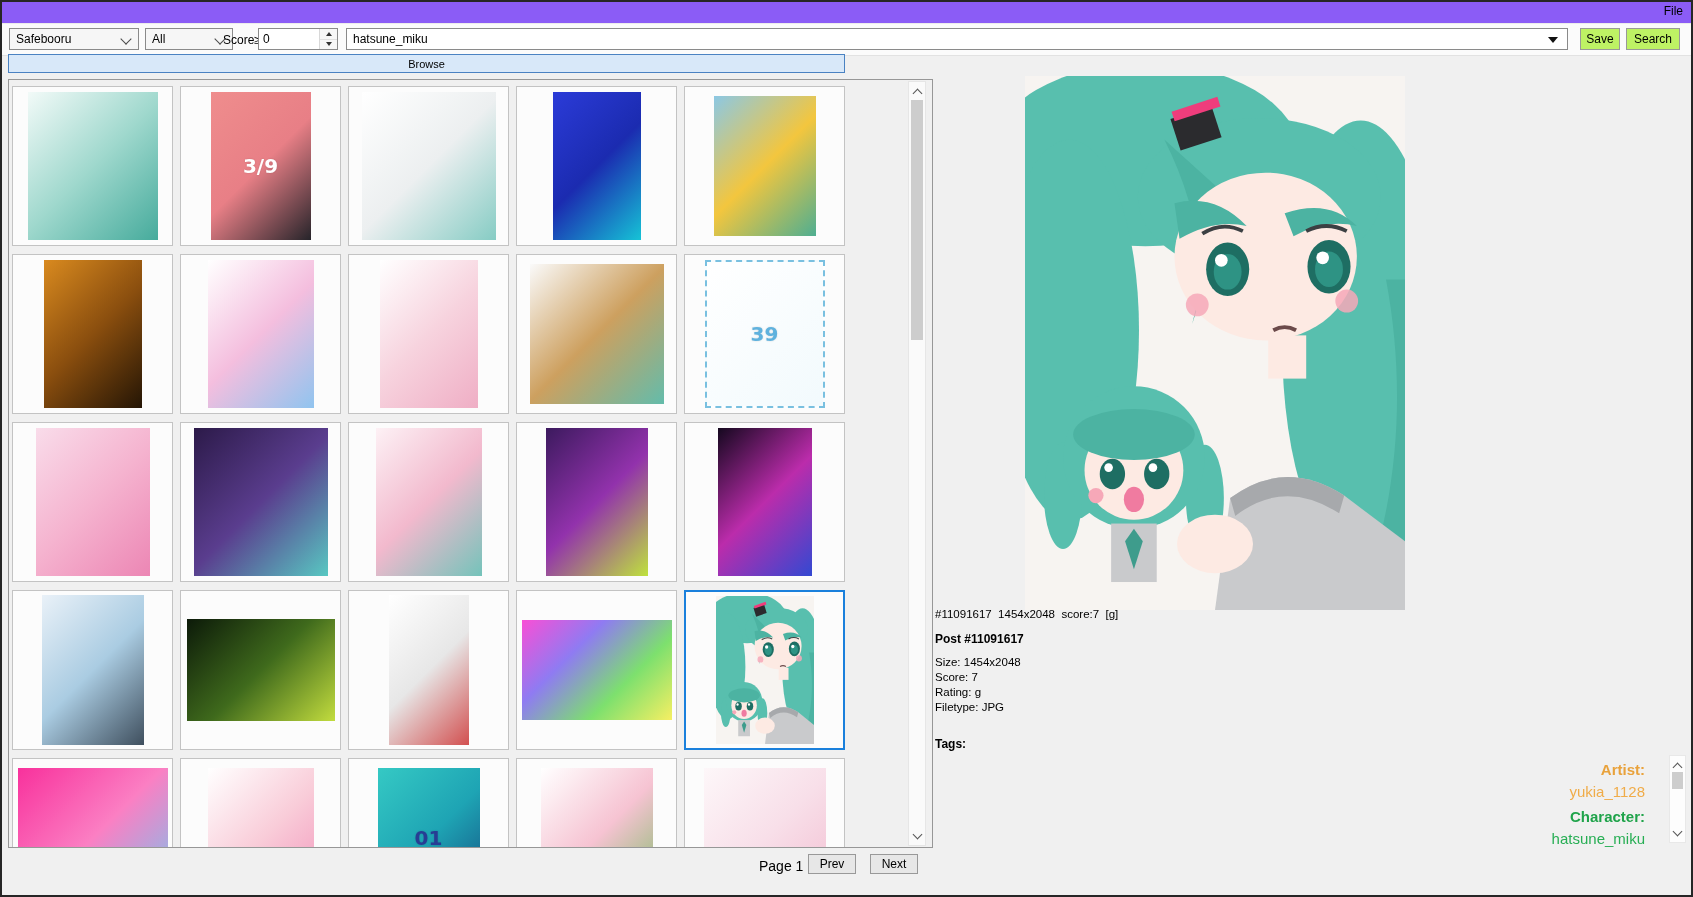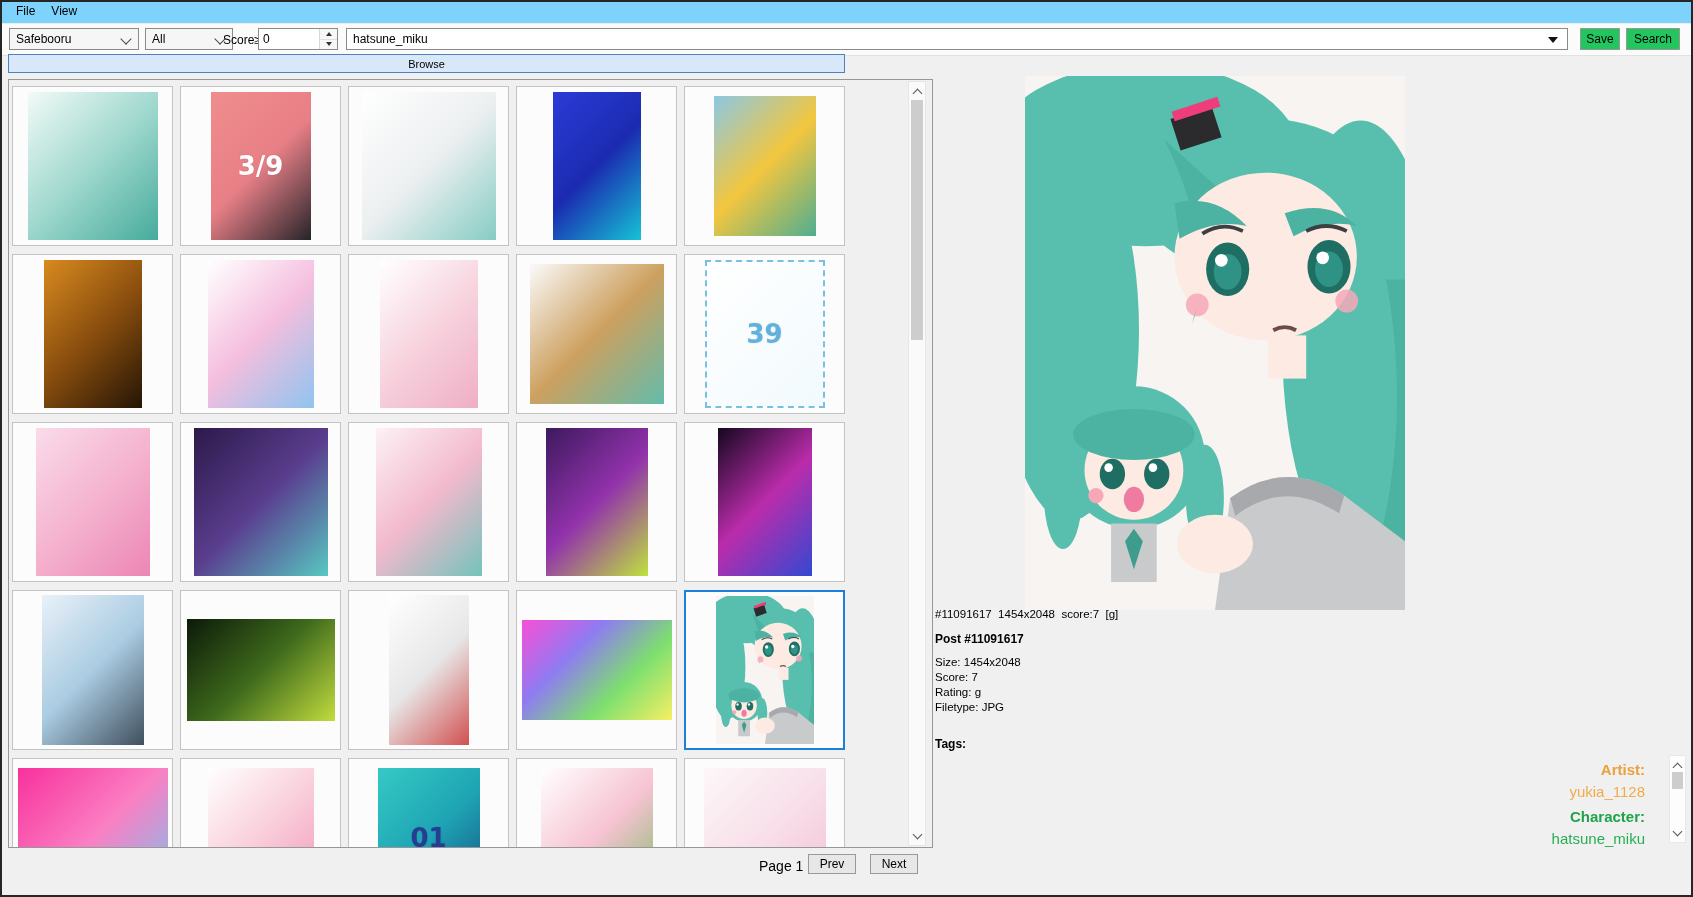--- a/index.html
+++ b/index.html
@@ -2,22 +2,22 @@
 <html><head>
 <meta charset="utf-8">
 <style>
   html,body{margin:0;padding:0;background:#d6d6d6;}
   .window{
     position:relative;width:1693px;height:897px;box-sizing:border-box;
     border:2px solid #262626;background:#f0f0f0;overflow:hidden;
     font-family:"Liberation Sans",sans-serif;color:#000;
   }
   
-  .menubar{position:absolute;left:0;top:0;right:0;height:21px;background:#7dd3fc;
-    display:flex;align-items:flex-start;padding-left:6px;font-size:12px;}
+  .menubar{position:absolute;left:0;top:0;right:0;height:21px;background:#8b5cf6;
+    display:flex;align-items:flex-end;padding-left:6px;font-size:12px;flex-direction:column;}
   .menu-item{padding:2px 8px;cursor:default;}
   
   .toolbar{position:absolute;left:0;top:21px;right:0;height:31px;background:#fbfbfb;
     border-top:1px solid #ececec;border-bottom:1px solid #e2e2e2;font-size:12px;}
   .combo{position:absolute;top:4px;height:22px;box-sizing:border-box;background:#f6f6f6;
     border:1px solid #8a8a8a;display:flex;align-items:center;padding:0 22px 0 6px;}
   .combo-site{left:7px;width:130px;}
   .combo-filter{left:143px;width:88px;}
   .chev{width:7px;height:7px;border-right:1.6px solid #4a4a4a;border-bottom:1.6px solid #4a4a4a;
     transform:rotate(45deg);position:absolute;right:8px;top:6px;}
@@ -31,40 +31,40 @@
   .spin-btn{flex:1;display:flex;align-items:center;justify-content:center;background:#f7f7f7;}
   .spin-btn.up{border-bottom:1px solid #e0e0e0;}
   .tri-up{width:0;height:0;border-left:3px solid transparent;border-right:3px solid transparent;border-bottom:4px solid #333;}
   .tri-down{width:0;height:0;border-left:3px solid transparent;border-right:3px solid transparent;border-top:4px solid #333;}
   .search-box{position:absolute;left:344px;top:4px;width:1222px;height:22px;box-sizing:border-box;
     border:1px solid #8a8a8a;background:#fff;}
   .search-box input{width:calc(100% - 32px);height:100%;border:0;outline:none;font-size:12px;
     padding:0 6px;font-family:"Liberation Sans",sans-serif;background:transparent;}
   .search-drop{position:absolute;right:9px;top:8px;width:0;height:0;
     border-left:5px solid transparent;border-right:5px solid transparent;border-top:6px solid #111;}
-  .btn{position:absolute;top:4px;height:22px;box-sizing:border-box;background:#22c55e;
+  .btn{position:absolute;top:4px;height:22px;box-sizing:border-box;background:#bef264;
     border:1px solid #999;display:flex;align-items:center;justify-content:center;font-size:12px;}
   .btn-save{left:1578px;width:40px;}
   .btn-search{left:1624px;width:54px;}
   
   .tab{position:absolute;top:52px;height:19px;box-sizing:border-box;display:flex;
     align-items:center;justify-content:center;font-size:11px;}
   .tab-browse{left:6px;width:837px;background:#d8e8f9;border:1px solid #4a82c2;}
   .tab-favorites{left:849px;width:837px;background:#d6d6d6;border:1px solid #ababab;}
   
   .grid-panel{position:absolute;left:6px;top:77px;width:925px;height:769px;box-sizing:border-box;
     border:1px solid #979797;background:#f0f0f0;overflow:hidden;}
   .grid{position:absolute;left:3px;top:6px;display:grid;
     grid-template-columns:repeat(5,161px);grid-auto-rows:160px;column-gap:7px;row-gap:8px;}
   .cell{background:#fcfcfc;border:1px solid #c3c3c3;box-sizing:border-box;
     display:flex;align-items:center;justify-content:center;}
   .cell.selected{border:2px solid #1a80dc;}
   .thumb{position:relative;display:flex;align-items:center;justify-content:center;overflow:hidden;}
   .thumb.dashed{border:2px dashed #79c0e0;box-sizing:border-box;background:#fff;}
-  .thumb-text{font-weight:bold;font-size:26px;font-family:"DejaVu Sans",sans-serif;
+  .thumb-text{font-weight:bold;font-size:20px;font-family:"DejaVu Sans",sans-serif;
     text-shadow:0 0 2px rgba(0,0,0,.15);}
   
   .vscroll{position:absolute;top:1px;bottom:1px;right:6px;width:18px;box-sizing:border-box;
     background:#fafafa;border:1px solid #e6e6e6;}
   .sc-btn{position:absolute;left:0;right:0;height:16px;display:flex;align-items:center;justify-content:center;}
   .sc-btn.top{top:1px;} .sc-btn.bottom{bottom:1px;}
   .sc-chev{width:6px;height:6px;border-right:1.6px solid #555;border-bottom:1.6px solid #555;}
   .sc-chev.up{transform:rotate(-135deg);margin-top:4px;}
   .sc-chev.down{transform:rotate(45deg);margin-bottom:3px;}
   .sc-thumb{position:absolute;left:2px;right:2px;background:#cdcdcd;}

